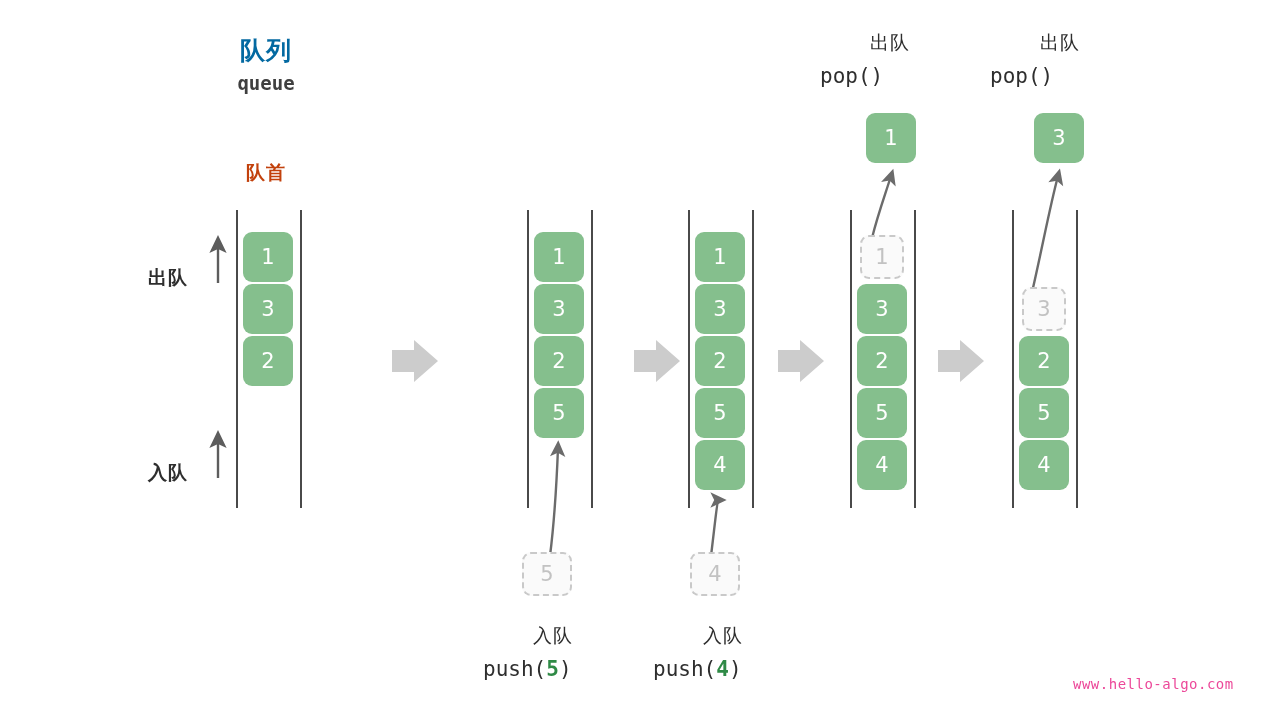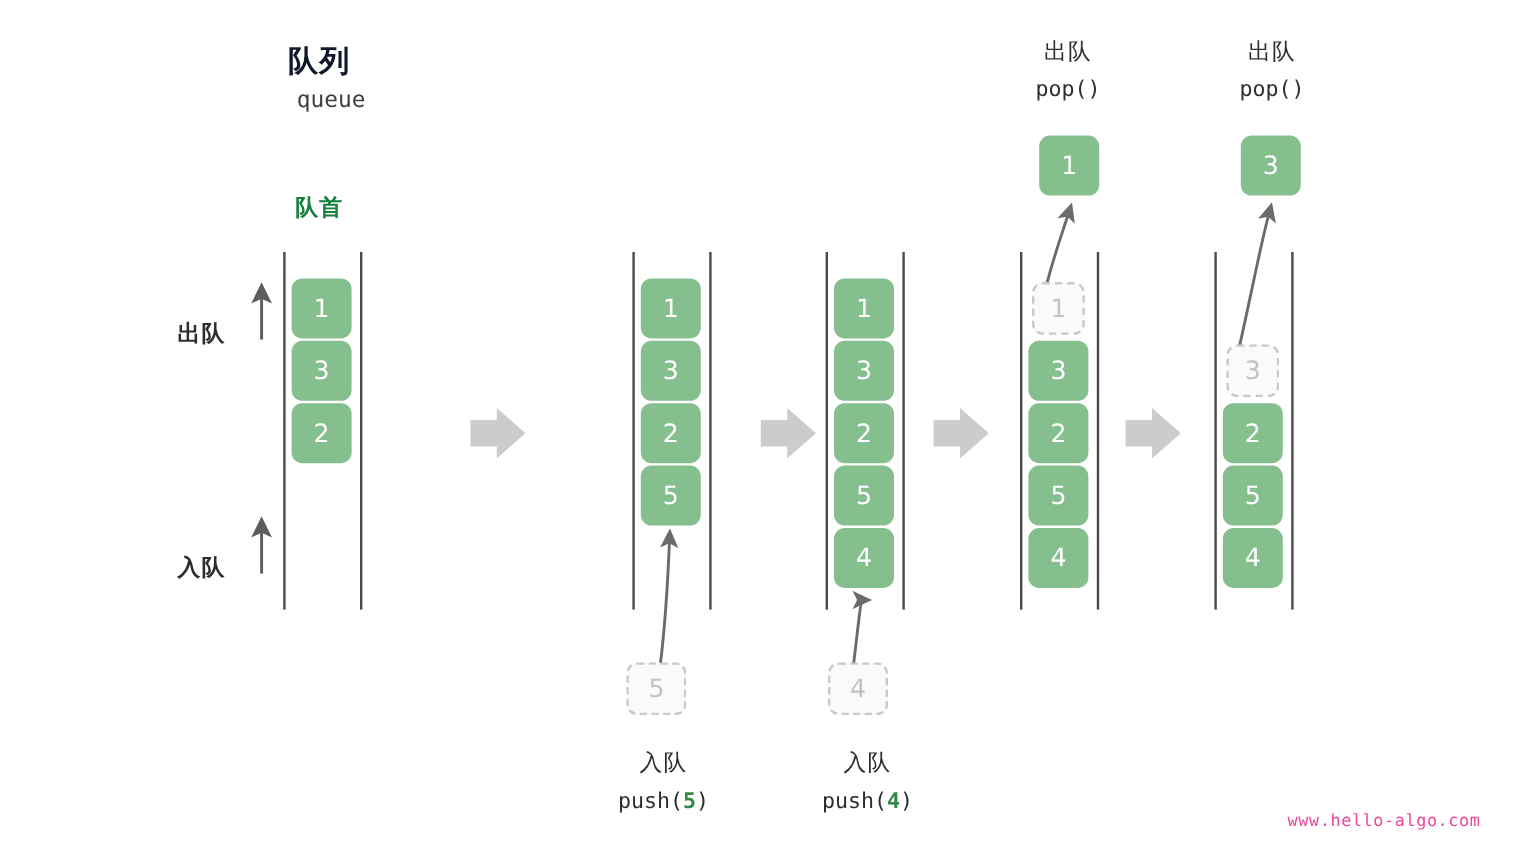--- a/index.html
+++ b/index.html
@@ -20,59 +20,59 @@
     left: 0; top: 0;
     width: 1280px;
     height: 720px;
   }
   .abs { position: absolute; }
 
   
   .title-cn {
     font-size: 25px;
     font-weight: bold;
-    color: #0f172a;
+    color: #0369a1;
     letter-spacing: 1px;
     text-align: center;
     white-space: nowrap;
   }
   .title-code {
     font-family: "DejaVu Sans Mono", "Liberation Mono", monospace;
     font-size: 19px;
     color: #3f3f3f;
     text-align: center;
     white-space: nowrap;
   }
   .edge-label {
     font-size: 19px;
     font-weight: bold;
-    color: #15803d;
+    color: #c2410c;
     text-align: center;
     white-space: nowrap;
     letter-spacing: 1px;
   }
   .side-label {
     font-size: 19px;
     font-weight: bold;
     color: #2e2e2e;
     white-space: nowrap;
     letter-spacing: 1px;
   }
   .op-cn {
     font-size: 19px;
     color: #2e2e2e;
     text-align: center;
     white-space: nowrap;
     letter-spacing: 1px;
   }
   .op-code {
     font-family: "DejaVu Sans Mono", "Liberation Mono", monospace;
-    font-size: 18px;
+    font-size: 21px;
     color: #2e2e2e;
-    text-align: center;
+    text-align: left;
     white-space: nowrap;
   }
   .op-code .num { color: #2f8a46; font-weight: bold; }
   .watermark {
     font-family: "DejaVu Sans Mono", "Liberation Mono", monospace;
     font-size: 14px;
     color: #ec4899;
     white-space: nowrap;
     letter-spacing: 0.5px;
   }
@@ -167,21 +167,21 @@
     <g>
       <path d="M872,238 C878,214 884,198 891,176" stroke="#6b6b6b" stroke-width="2.4" fill="none" marker-end="url(#mk-dark)"></path>
     </g>
 
     <g>
       <path d="M1033,288 C1043,244 1050,206 1058,176" stroke="#6b6b6b" stroke-width="2.4" fill="none" marker-end="url(#mk-dark)"></path>
     </g>
   </svg>
 
   <div class="abs title-cn" style="left:186px; top:34px; width:160px;">队列</div>
-  <div class="abs title-code" style="left:196px; top:72px; width:160px;">queue</div>
+  <div class="abs title-code" style="left:186px; top:72px; width:160px;font-weight:bold;">queue</div>
 
   <div class="abs edge-label" style="left:186px; top:160px; width:160px;">队首</div>
 
   <div class="abs side-label" style="left:148px; top:265px;">出队</div>
   <div class="abs side-label" style="left:148px; top:460px;">入队</div>
 
   <div class="abs" style="left:236px; top:210px;">
     <div class="abs rail" style="left:0px; top:0px; height:298px;"></div>
     <div class="abs rail" style="left:64px; top:0px; height:298px;"></div>
     <div class="abs cell" style="left:7px; top:22px;">1</div>

